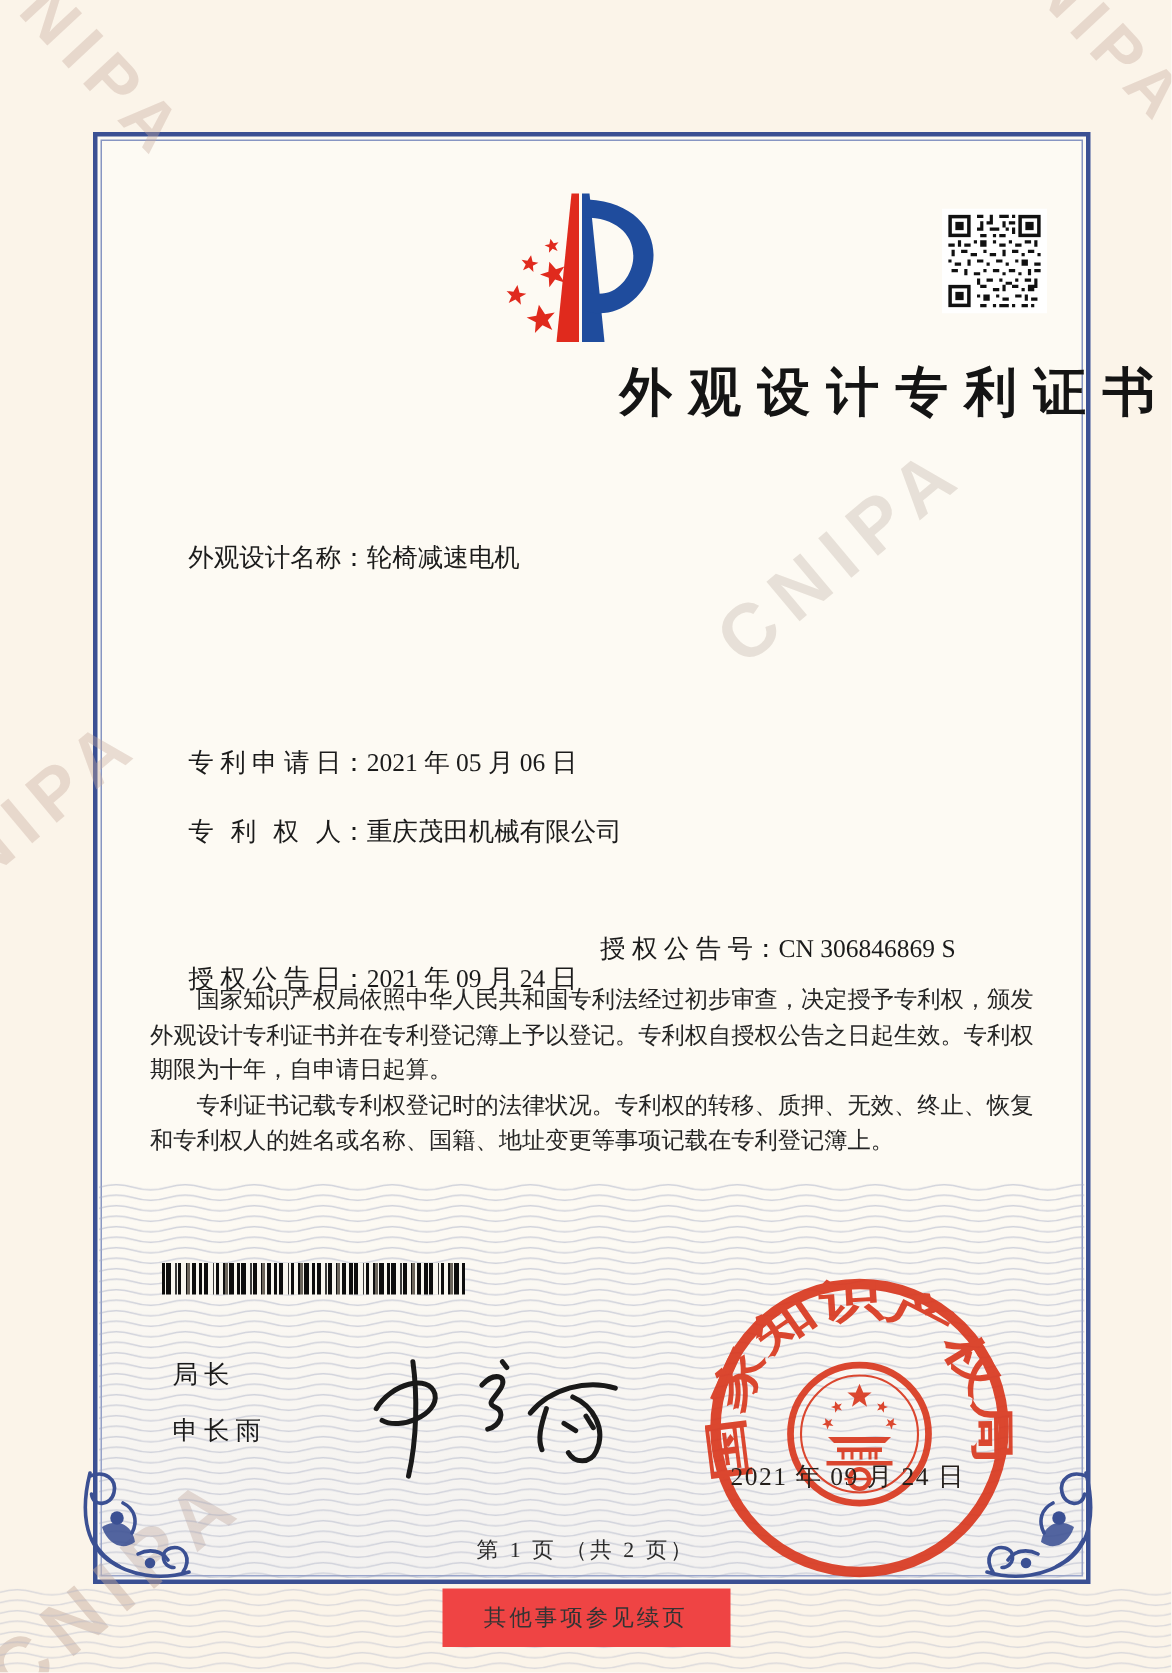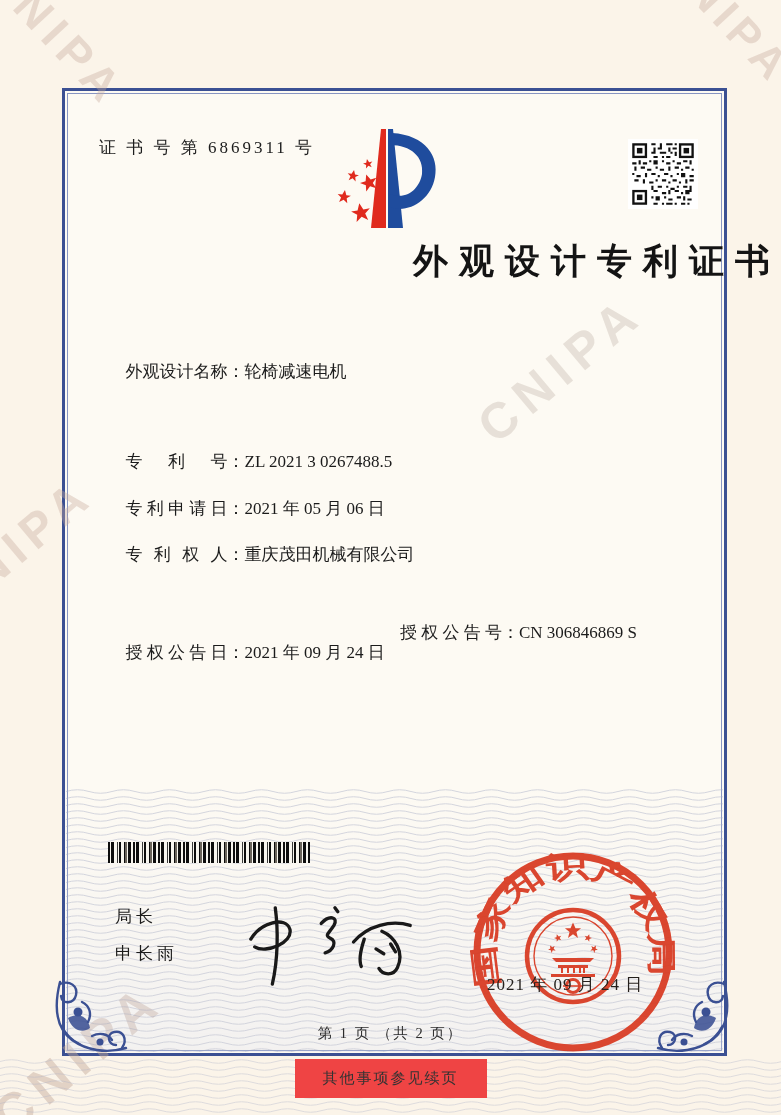--- a/index.html
+++ b/index.html
@@ -96,21 +96,20 @@
     </defs>
     <rect width="657" height="264" fill="url(#tint)"></rect>
     <rect width="657" height="264" fill="url(#wv1)"></rect>
   </svg>
   <svg class="waves band-bottom" width="781" height="57">
     <rect width="781" height="57" fill="url(#wv1)"></rect>
   </svg>
 
   <div class="content">
 
-    <div class="cert-no">证 书 号 第 6869311 号</div>
 
     <svg class="logo" width="112" height="112" viewBox="0 0 112 112">
       <defs>
         <path id="star" d="M0,-1 L0.294,-0.309 L0.951,-0.309 L0.405,0.118 L0.588,0.809 L0,0.382 L-0.588,0.809 L-0.405,0.118 L-0.951,-0.309 L-0.294,-0.309 Z"></path>
       </defs>
 
       <polygon points="49,5 54,5 54,104 39,104" fill="#e02a1d"></polygon>
       <polygon points="56,5 61,5 71,104 56,104" fill="#1f4c9d"></polygon>
 
       <path d="M60,9 C94,11 107,33 103,53 C99,77 75,90 58,83 L58,70 C76,77 88,63 90,50 C92,33 79,21 58,21 Z" fill="#1f4c9d"></path>
@@ -147,34 +146,35 @@
                  M11,27h1v1h-1z M13,27h2v2h-2z M17,27h1v1h-1z M19,28h2v1h-2z M23,27h2v1h-2z M26,27h1v2h-1z M28,28h2v1h-2z
                  M12,30h2v1h-2z M16,30h1v1h-1z M18,30h3v1h-3z M22,30h1v1h-1z M25,30h2v1h-2z M28,30h1v1h-1z"></path>
       </g>
     </svg>
 
     <div class="title">外观设计专利证书</div>
 
     <div class="row" style="top:340px">
       <span class="flabel">外观设计名称</span><span class="fcolon">：</span><span class="fval">轮椅减速电机</span>
     </div>
-    <div class="row" style="top:430px">
-      <span class="flabel">专利号</span><span class="fcolon">：</span><span class="fval">ZL 2021 3 0267488.5</span>
-    </div>
     <div class="row" style="top:477px">
       <span class="flabel">专利申请日</span><span class="fcolon">：</span><span class="fval">2021 年 05 月 06 日</span>
     </div>
     <div class="row" style="top:523px">
       <span class="flabel">专利权人</span><span class="fcolon">：</span><span class="fval">重庆茂田机械有限公司</span>
     </div>
     <div class="row" style="top:621px;width:590px">
       <span class="flabel">授权公告日</span><span class="fcolon">：</span><span class="fval">2021 年 09 月 24 日</span>
       <span class="second"><span class="flabel">授权公告号</span><span class="fcolon">：</span><span class="fval">CN 306846869 S</span></span>
     </div>
 
+    <div class="paras">
+      <p>国家知识产权局依照中华人民共和国专利法经过初步审查，决定授予专利权，颁发外观设计专利证书并在专利登记簿上予以登记。专利权自授权公告之日起生效。专利权期限为十年，自申请日起算。</p>
+      <p>专利证书记载专利权登记时的法律状况。专利权的转移、质押、无效、终止、恢复和专利权人的姓名或名称、国籍、地址变更等事项记载在专利登记簿上。</p>
+    </div>
 
     <div class="barcode"></div>
 
     <div class="signer-role">局长</div>
     <div class="signer-name">申长雨</div>
     <svg class="signature" width="178" height="88" viewBox="0 0 180 90">
       <g fill="none" stroke="#191919" stroke-width="3.4" stroke-linecap="round" stroke-linejoin="round">
         <path d="M8,40 C18,23 44,16 48,30 C51,44 24,55 12,48"></path>
         <path d="M33,8 C36,30 36,60 30,86"></path>
         <path d="M80,24 C88,15 98,17 93,26 C88,34 83,36 89,39 C97,42 92,52 84,54"></path>

